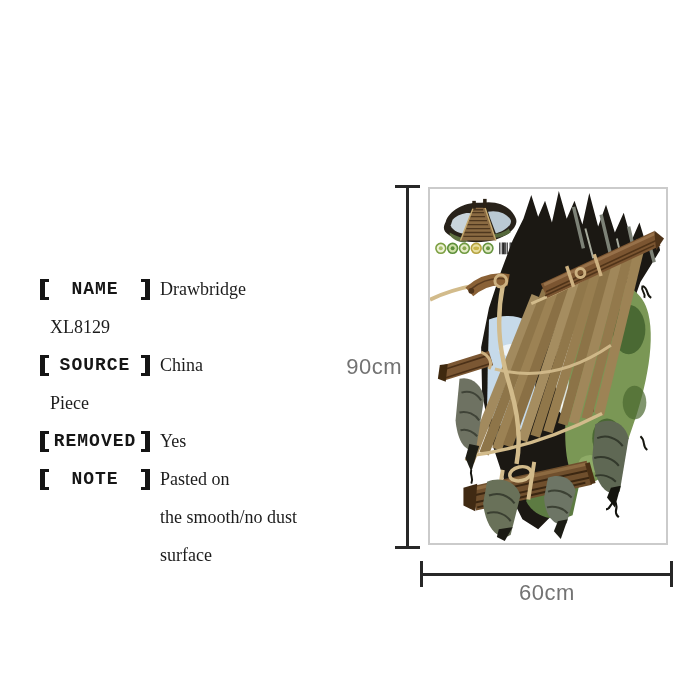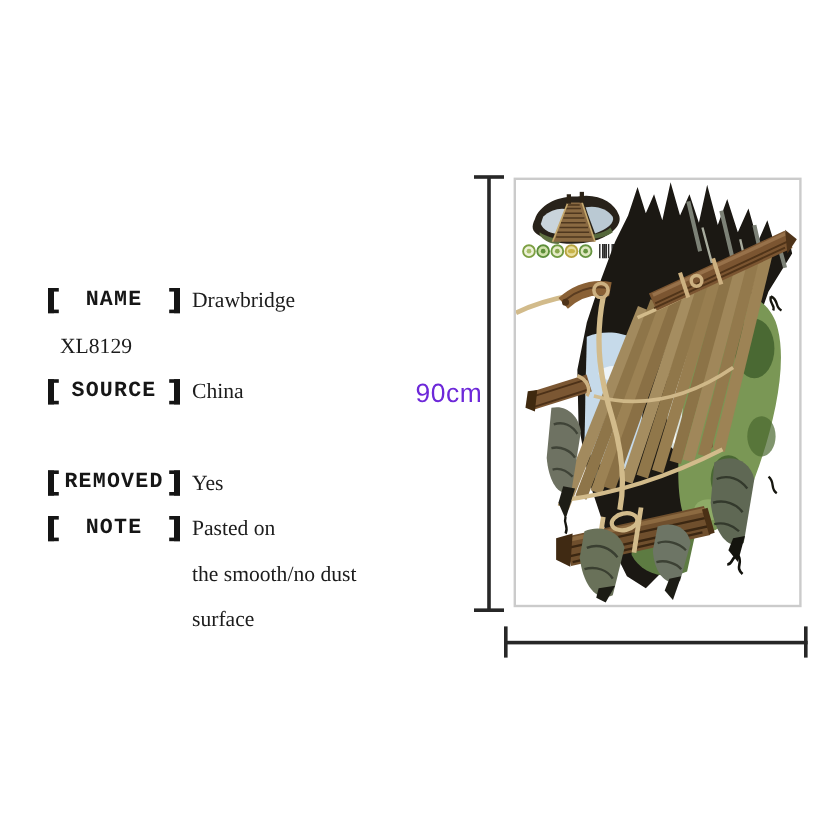--- a/index.html
+++ b/index.html
@@ -1,32 +1,32 @@
 <!DOCTYPE html>
 <html><head>
 <meta charset="utf-8">
 <style>
   * { margin:0; padding:0; box-sizing:border-box; }
   body { background:#ffffff; font-family:"Liberation Mono", monospace; }
-  .canvas { position:relative; width:700px; height:564px; background:#ffffff; overflow:hidden; color:#1a1a1a; }
+  .canvas { position:relative; width:700px; height:564px; background:#ffffff; overflow:hidden; color:#1a1a1a;margin-top:39px; }
 
   
   .specs { position:absolute; left:40px; top:231px; width:360px; }
   .spec-row { display:flex; align-items:flex-start; min-height:38px; }
   .label-asm { display:flex; align-items:center; height:38px; flex:0 0 auto; }
   .bracket { display:inline-block; width:9px; height:21px; }
   .bracket.open  { border-left:5px solid #151515; border-top:3px solid #151515; border-bottom:3px solid #151515; margin-right:2px; }
   .bracket.close { border-right:5px solid #151515; border-top:3px solid #151515; border-bottom:3px solid #151515; margin-left:2px; }
   .label-text { display:inline-block; width:88px; text-align:center; font-size:18px; font-weight:700; letter-spacing:1px; color:#161616; }
   .spec-value { margin-left:10px; font-size:18px; font-weight:400; line-height:38px; color:#1c1c1c; white-space:nowrap;font-family:Liberation Serif, serif; }
   .note-lines .note-line { line-height:38px; }
 
   
   .dim { position:absolute; background:#272727; }
-  .dim-label { position:absolute; font-family:"Liberation Sans", sans-serif; font-size:22px; color:#6d28d9; letter-spacing:0.5px; }
+  .dim-label { position:absolute; font-family:"Liberation Sans", sans-serif; font-size:22px; color:#737373; letter-spacing:0.5px; }
   #dim-v-line  { left:406px; top:147px; width:3px;  height:363px; }
   #dim-v-cap-t { left:395px; top:146px; width:25px; height:3px; }
   #dim-v-cap-b { left:395px; top:507px; width:25px; height:3px; }
   #dim-v-label { left:346px; top:315px; width:56px; text-align:right; }
   #dim-h-line  { left:420px; top:534px; width:253px; height:3px; }
   #dim-h-cap-l { left:420px; top:522px; width:3px;  height:26px; }
   #dim-h-cap-r { left:670px; top:522px; width:3px;  height:26px; }
   #dim-h-label { left:502px; top:541px; width:90px; text-align:center; }
 
   
@@ -56,20 +56,21 @@
     <div class="spec-row">
       <div class="label-asm">
         <span class="bracket open"></span>
         <span class="label-text">SOURCE</span>
         <span class="bracket close"></span>
       </div>
       <div class="spec-value">China</div>
     </div>
 
     <div class="spec-row">
+      <div class="spec-value">Piece</div>
     </div>
 
     <div class="spec-row">
       <div class="label-asm">
         <span class="bracket open"></span>
         <span class="label-text">REMOVED</span>
         <span class="bracket close"></span>
       </div>
       <div class="spec-value">Yes</div>
     </div>
@@ -90,20 +91,21 @@
   </div>
 
   <div class="dim" id="dim-v-line"></div>
   <div class="dim" id="dim-v-cap-t"></div>
   <div class="dim" id="dim-v-cap-b"></div>
   <div class="dim-label" id="dim-v-label">90cm</div>
 
   <div class="dim" id="dim-h-line"></div>
   <div class="dim" id="dim-h-cap-l"></div>
   <div class="dim" id="dim-h-cap-r"></div>
+  <div class="dim-label" id="dim-h-label">60cm</div>
 
   <div class="frame">
     <svg viewBox="0 0 240 358" preserveAspectRatio="none">
 
       <g>
         <path d="M16,33 C20,21 36,13 52,14 C70,11 83,19 87,29 C91,37 81,47 67,51 C50,56 30,54 20,47 C13,43 13,39 16,33 Z" fill="#28221a"></path>
         <path d="M23,31 C29,25 38,23 44,25 L42,45 C33,47 23,43 21,37 Z" fill="#c9d4db"></path>
         <path d="M59,23 C69,21 78,25 82,31 C84,36 77,42 67,45 L61,29 Z" fill="#bac9d3"></path>
         <path d="M20,44 C26,48 34,50 40,50 L36,54 C28,54 22,50 20,46 Z" fill="#5e7040"></path>
         <path d="M62,46 C68,46 76,44 80,40 L82,44 C76,48 68,50 62,49 Z" fill="#55683c"></path>

